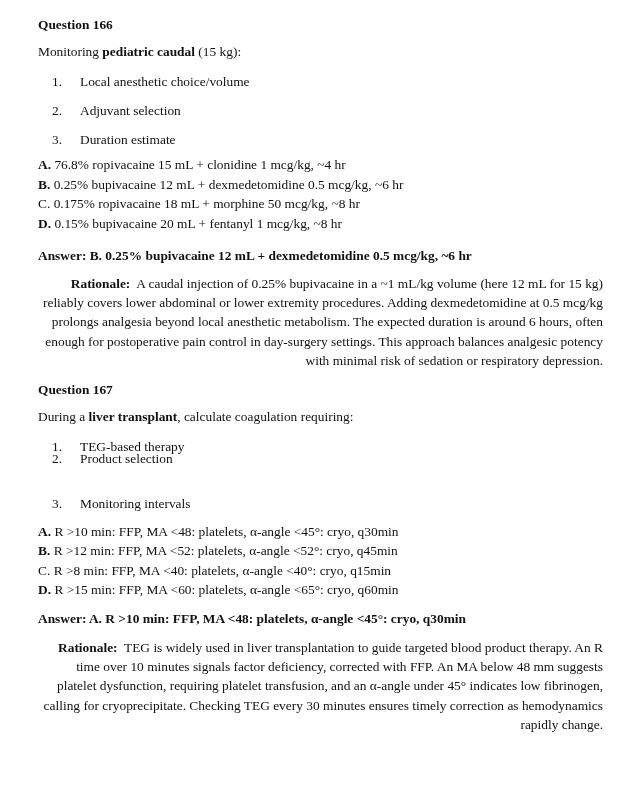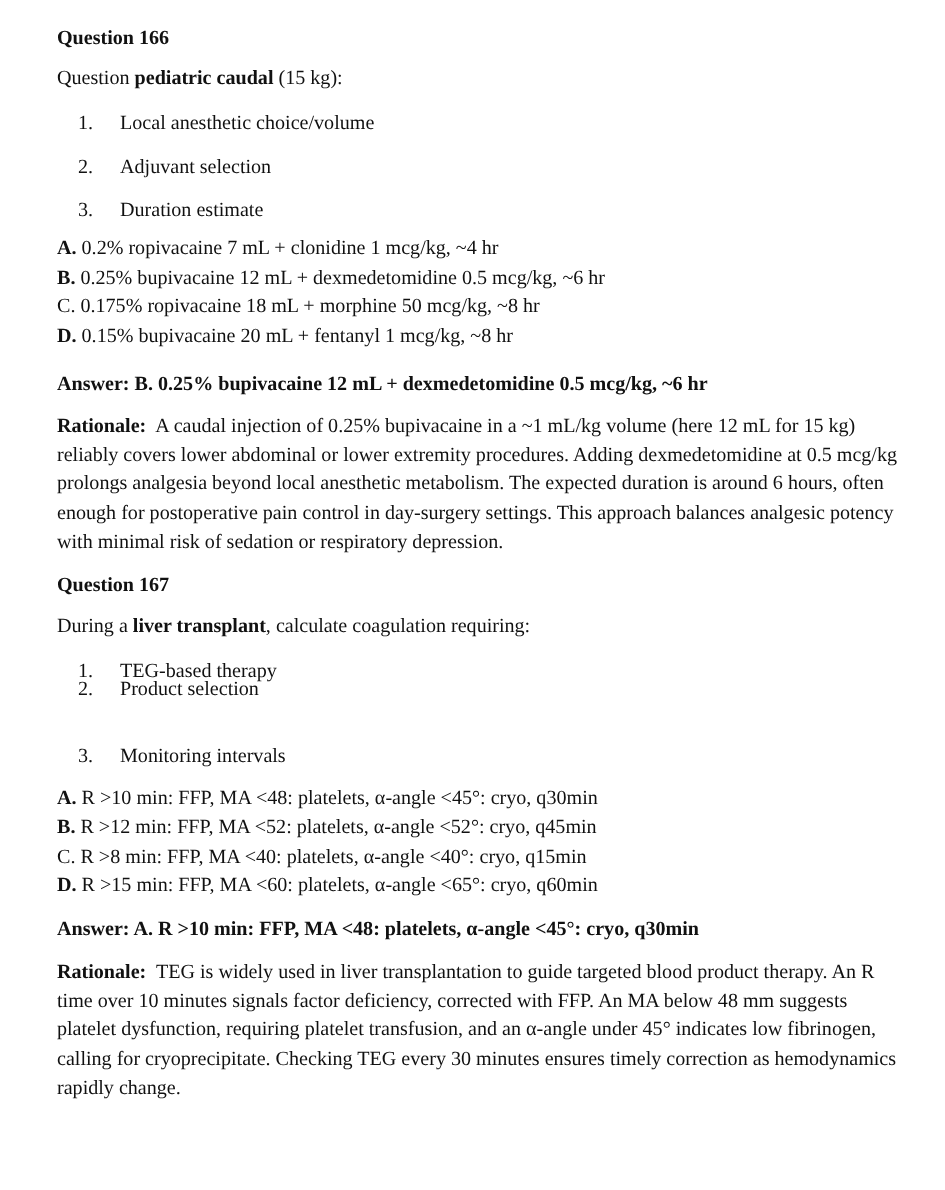--- a/index.html
+++ b/index.html
@@ -6,37 +6,37 @@
   body {
     width: 630px; height: 793px; overflow: hidden; position: relative;
     font-family: "Liberation Serif", "DejaVu Serif", serif;
     color: #111111; font-size: 13.4px;
   }
   .page { position: absolute; left: 38px; top: 0; width: 580px; }
   .line { position: absolute; left: 0; white-space: nowrap; line-height: 16px; }
   .b { font-weight: bold; }
   .li { left: 14px; }
   .li .num { display: inline-block; width: 28px; }
-  .rat { position: absolute; left: 0; width: 565px; line-height: 19.2px; text-align: left; }
+  .rat { position: absolute; left: 0; width: 565px; line-height: 19.2px; text-align: right; }
 </style>
 </head>
 <body>
 
 <div class="page">
 
   <div>
     <div class="line b" style="top:17px">Question 166</div>
     <div class="line" style="top:44px">
-      <span>Question </span><span class="b">pediatric caudal</span><span> (15 kg):</span>
+      <span>Monitoring </span><span class="b">pediatric caudal</span><span> (15 kg):</span>
     </div>
     <div class="line li" style="top:74px"><span class="num">1.</span><span>Local anesthetic choice/volume</span></div>
     <div class="line li" style="top:103px"><span class="num">2.</span><span>Adjuvant selection</span></div>
     <div class="line li" style="top:132px"><span class="num">3.</span><span>Duration estimate</span></div>
 
-    <div class="line" style="top:157px"><span class="b">A.</span><span> 0.2% ropivacaine 7 mL + clonidine 1 mcg/kg, ~4 hr</span></div>
+    <div class="line" style="top:157px"><span class="b">A.</span><span> 76.8% ropivacaine 15 mL + clonidine 1 mcg/kg, ~4 hr</span></div>
     <div class="line" style="top:177px"><span class="b">B.</span><span> 0.25% bupivacaine 12 mL + dexmedetomidine 0.5 mcg/kg, ~6 hr</span></div>
     <div class="line" style="top:196px"><span>C.</span><span> 0.175% ropivacaine 18 mL + morphine 50 mcg/kg, ~8 hr</span></div>
     <div class="line" style="top:216px"><span class="b">D.</span><span> 0.15% bupivacaine 20 mL + fentanyl 1 mcg/kg, ~8 hr</span></div>
 
     <div class="line b" style="top:248px">Answer: B. 0.25% bupivacaine 12 mL + dexmedetomidine 0.5 mcg/kg, ~6 hr</div>
 
     <div class="rat" style="top:274px"><span class="b">Rationale:</span><span style="white-space:pre-wrap">  A caudal injection of 0.25% bupivacaine in a ~1 mL/kg volume (here 12 mL for 15 kg) reliably covers lower abdominal or lower extremity procedures. Adding dexmedetomidine at 0.5 mcg/kg prolongs analgesia beyond local anesthetic metabolism. The expected duration is around 6 hours, often enough for postoperative pain control in day-surgery settings. This approach balances analgesic potency with minimal risk of sedation or respiratory depression.</span></div>
   </div>
 
   <div>

